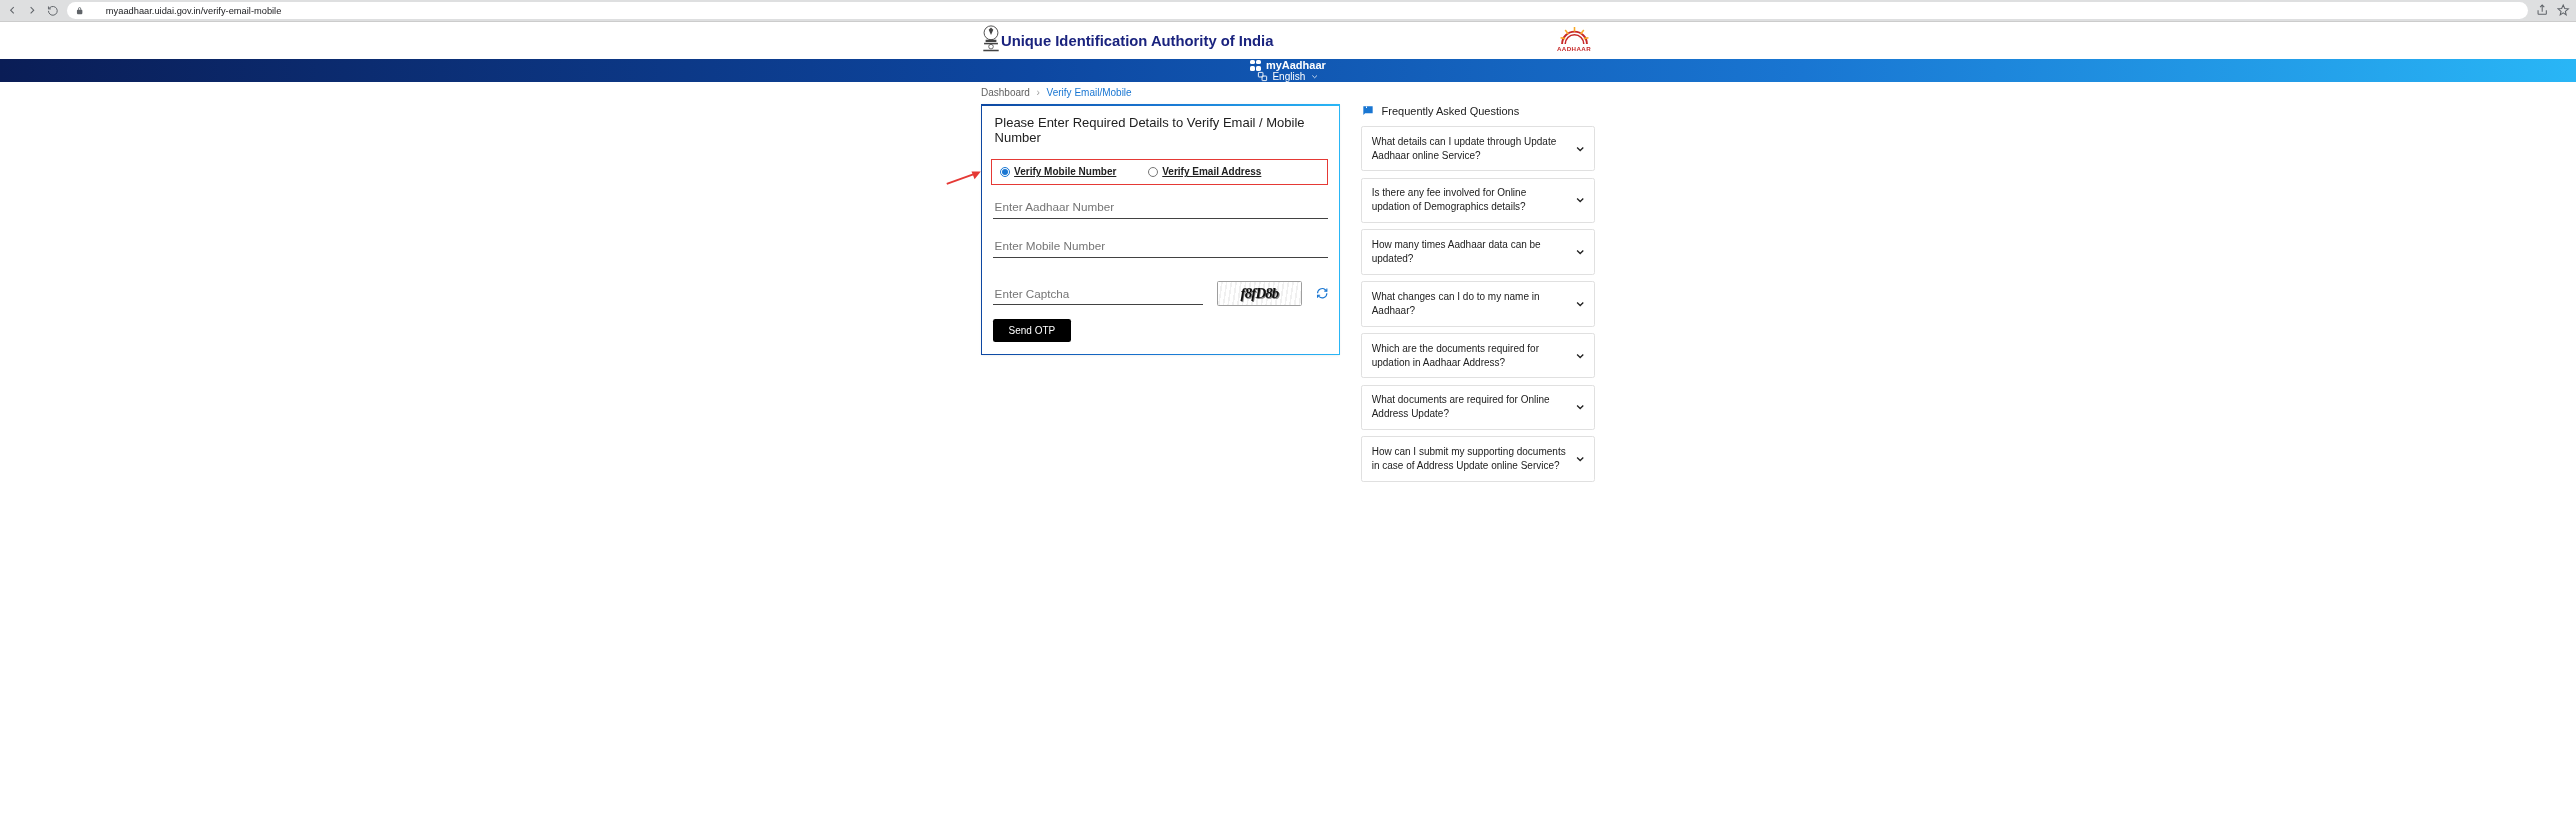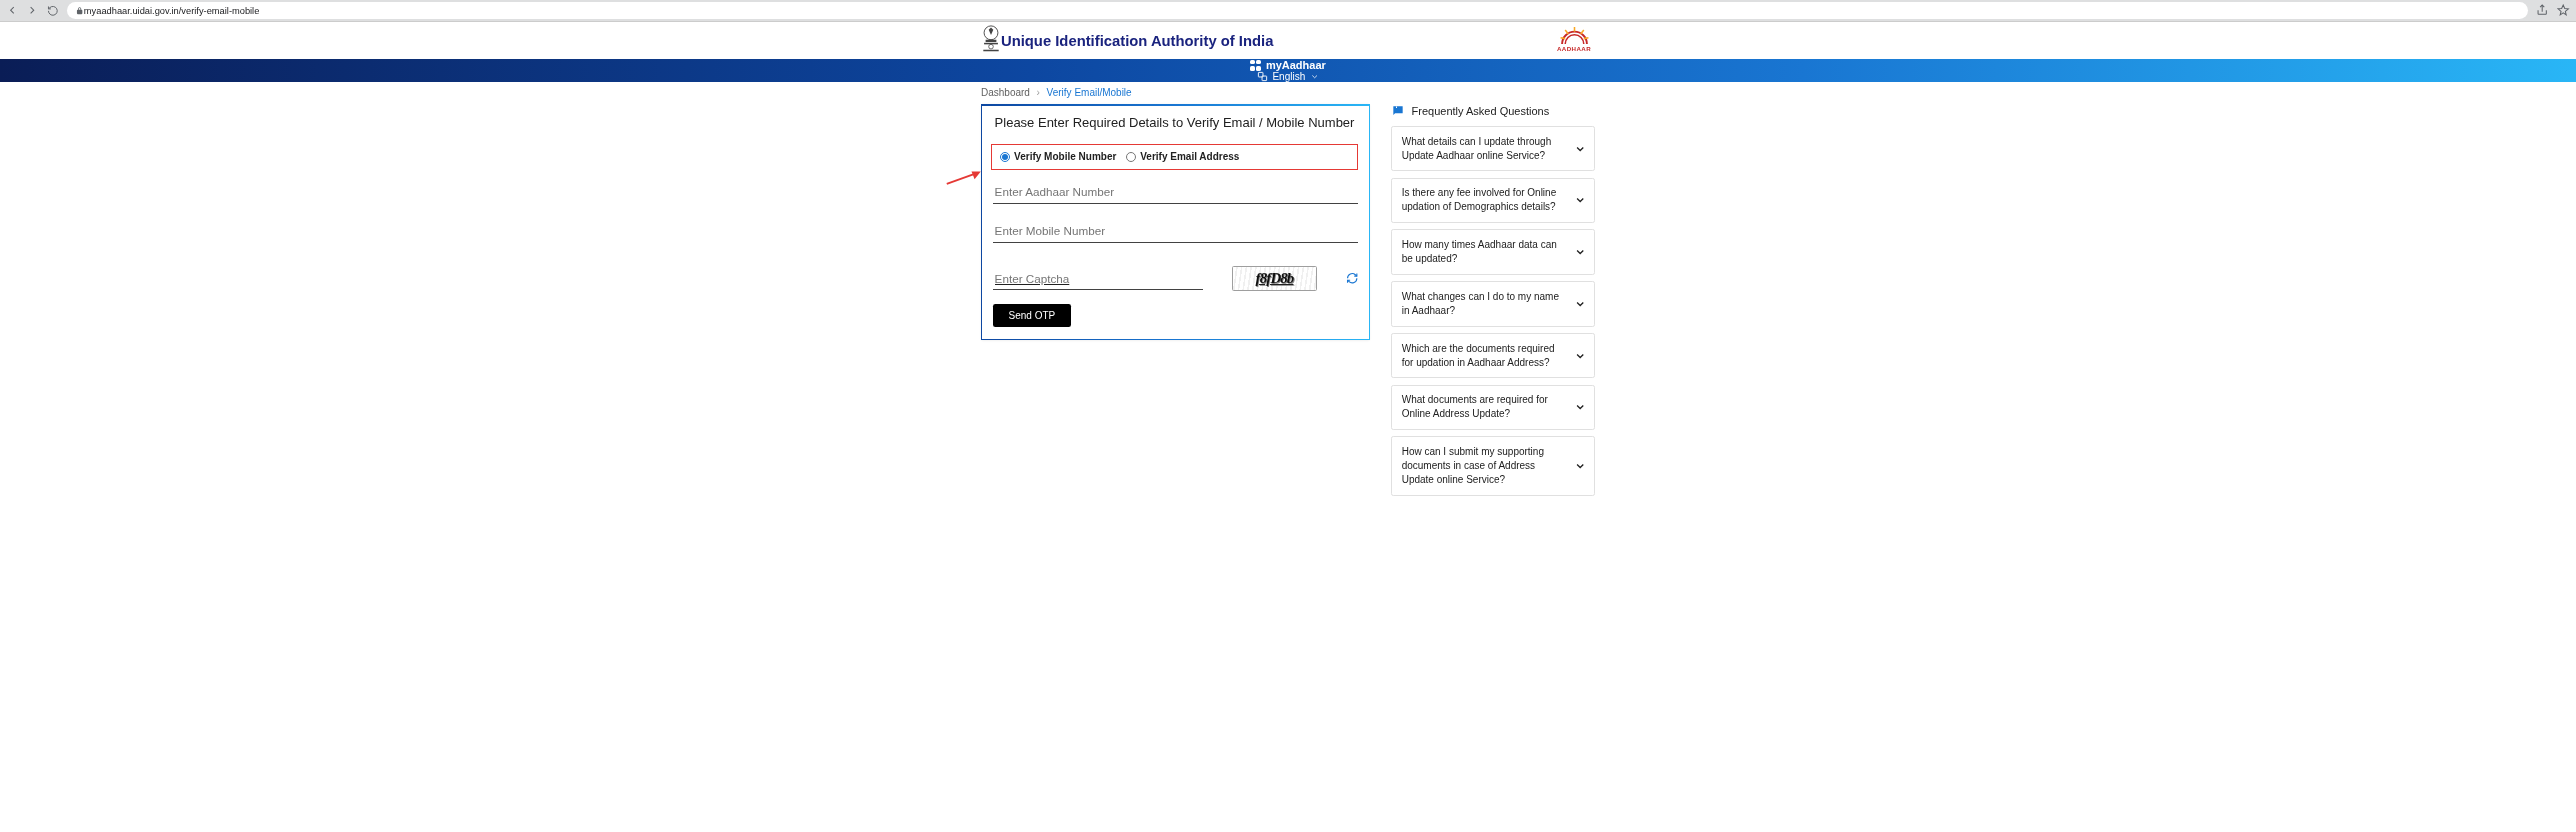--- a/index.html
+++ b/index.html
@@ -6,21 +6,21 @@
 body { font-family: Arial, Helvetica, sans-serif; background: #fff; color: #212121; }
 
 
 .chrome-bar {
   height: 22px; background: #dedfe0; display: flex; align-items: center;
   padding: 0 6.2px; gap: 7.8px; border-bottom: 0.8px solid #ccc;
 }
 .chrome-bar .nav-ico { color: #5f6368; width: 12.4px; height: 12.4px; display: inline-flex; align-items: center; justify-content: center; }
 .url-field {
   flex: 1; background: #fff; border-radius: 11px; height: 17px;
-  display: flex; align-items: center; padding: 0 7.8px; gap: 0;
+  display: flex; align-items: center; padding: 0 7.8px; gap: 22px;
   font-size: 9.3px; color: #202124;
 }
 .url-field .lock { color: #5f6368; }
 .chrome-right { color: #5f6368; display: flex; gap: 9.3px; }
 
 
 .header-band {
   max-width: 614px; margin: 0 auto; height: 37px;
   display: flex; align-items: center; justify-content: space-between;
   padding: 3.1px 0;
@@ -70,38 +70,38 @@
   border-top: 2.3px solid;
   border-image: linear-gradient(90deg, #0d47a1 0%, #1976d2 50%, #29b6f6 100%) 1;
   box-shadow: 0 0.8px 2.3px rgba(0,0,0,0.06);
   padding: 9.3px 11px 12.4px;
   position: relative;
 }
 .form-card .lead { font-size: 13px; color: #212121; margin-bottom: 14px; padding-left: 1.6px; }
 
 .radio-row {
   border: 1.6px solid #e53935; padding: 6.2px 7.8px; margin-bottom: 11px;
-  display: flex; gap: 10px; margin-left: -1.6px; 
+  display: flex; gap: 32px; margin-left: -1.6px;  text-decoration: underline;
 }
 .radio-item { display: flex; align-items: center; gap: 3.9px; font-size: 10px; font-weight: 700; }
 .radio-item input { accent-color: #1976d2; width: 10px; height: 10px; }
 
 .arrow-annot {
   position: absolute; left: -37px; top: 64px;
   color: #e53935;
 }
 
 .tf {
   width: 100%; border: none; border-bottom: 0.8px solid #424242;
   padding: 4.7px 1.6px; font-size: 11.7px; color: #424242; outline: none;
   background: transparent; margin-bottom: 15.5px;
 }
 .tf::placeholder { color: #757575; }
 
-.captcha-row { display: flex; align-items: center; gap: 29px; margin-top: 7.8px; text-decoration: underline; }
+.captcha-row { display: flex; align-items: center; gap: 14px; margin-top: 7.8px; }
 .captcha-row .tf { flex: 0 0 210px; margin-bottom: 0; }
 .captcha-img {
   width: 85px; height: 25px; border: 0.8px solid #9e9e9e; border-radius: 1.6px;
   display: flex; align-items: center; justify-content: center;
   font-family: "Brush Script MT", cursive; font-size: 14.8px; font-weight: 700;
   font-style: italic; letter-spacing: -0.8px; color: #111;
   background: repeating-linear-gradient(98deg, #fff 0 3.1px, #f0f0f0 3.1px 4.7px);
   text-shadow: 0.8px 0.8px 0 #888;
 }
 .captcha-reload { color: #1976d2; cursor: pointer; }

